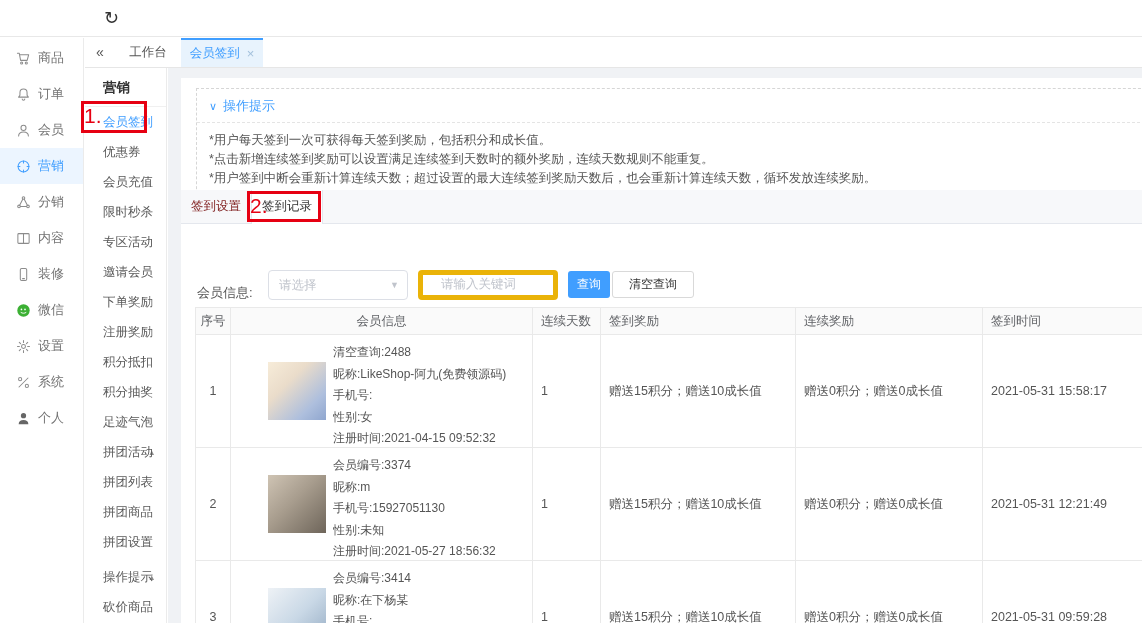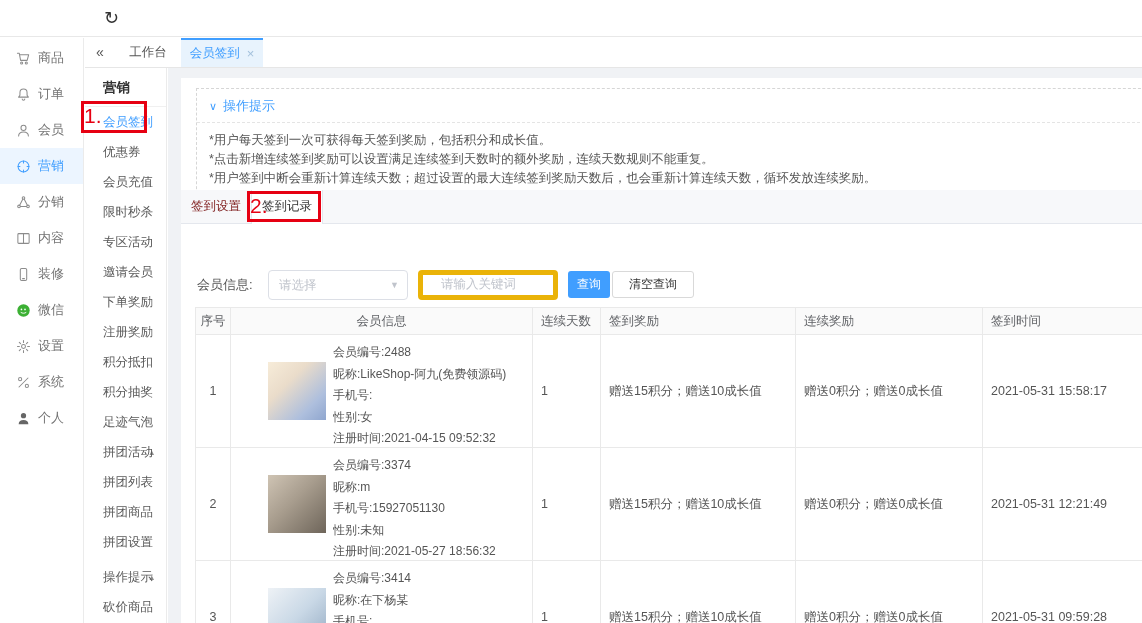--- a/index.html
+++ b/index.html
@@ -48,21 +48,21 @@
   #tips .b{padding:8px 12px 10px 12px;font-size:12.5px;color:#555;}
   #tips .b div{line-height:19px;white-space:nowrap;}
   
   #ctabs{position:absolute;left:0;right:0;top:112px;height:33px;background:#f7f8fa;
          border-bottom:1px solid #e4e7ed;display:flex;}
   .ctab{width:71px;height:33px;line-height:33px;text-align:center;font-size:12.5px;color:#7f1d1d;
         border-right:1px solid #e4e7ed;box-sizing:border-box;cursor:pointer;}
   .ctab.on{background:#fff;color:#333;height:34px;position:relative;z-index:2;}
   
   #filter{position:absolute;left:0;right:0;top:192px;height:30px;}
-  #filter .lbl{position:absolute;left:16px;top:0;line-height:30px;font-size:13px;color:#555;}
+  #filter .lbl{position:absolute;left:16px;top:8px;line-height:30px;font-size:13px;color:#555;}
   .sel{position:absolute;left:87px;top:0;width:140px;height:30px;border:1px solid #dcdfe6;
        border-radius:4px;box-sizing:border-box;background:#fff;cursor:pointer;}
   .sel .ph{position:absolute;left:10px;top:0;line-height:28px;font-size:12.5px;color:#c0c4cc;}
   .sel .car{position:absolute;right:8px;top:0;line-height:28px;font-size:9px;color:#c0c4cc;}
   .inp{position:absolute;left:237px;top:0;width:140px;height:30px;border:5px solid #eab308;
        border-radius:4px;box-sizing:border-box;padding:0 18px;font-size:12.5px;color:#333;outline:none;font-family:Liberation Mono, monospace;}
   .inp::placeholder{color:#c0c4cc;}
   .btn-blue{position:absolute;left:387px;top:1px;height:27px;padding:0 9px;background:#409eff;
             color:#fff;border:none;border-radius:3px;font-size:12px;cursor:pointer;
             font-family:inherit;}
@@ -268,21 +268,21 @@
           <th>签到奖励</th>
           <th>连续奖励</th>
           <th>签到时间</th>
         </tr>
         <tr>
           <td class="cc">1</td>
           <td class="tm">
             <div class="mwrap">
               <div class="avatar av0"></div>
               <div class="mlines">
-                <div>会员编号:2488</div>
+                <div>清空查询:2488</div>
                 <div>昵称:LikeShop-阿九(免费领源码)</div>
                 <div>手机号:</div>
                 <div>性别:女</div>
                 <div>注册时间:2021-04-15 09:52:32</div>
               </div>
             </div>
           </td>
           <td>1</td>
           <td>赠送15积分；赠送10成长值</td>
           <td>赠送0积分；赠送0成长值</td>

